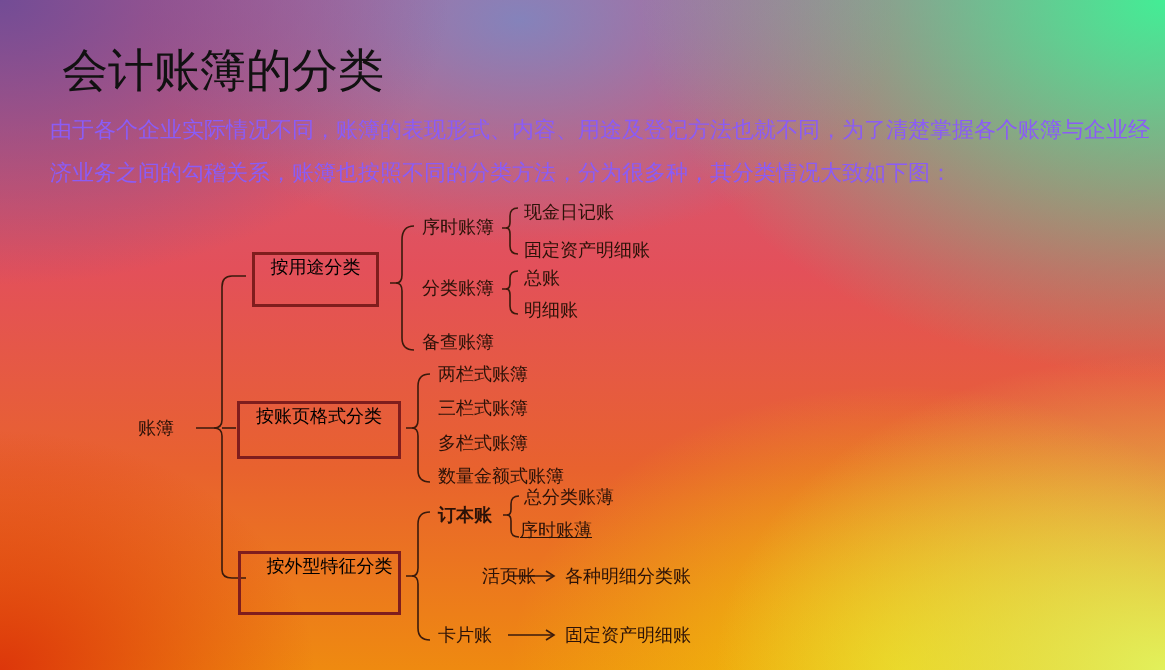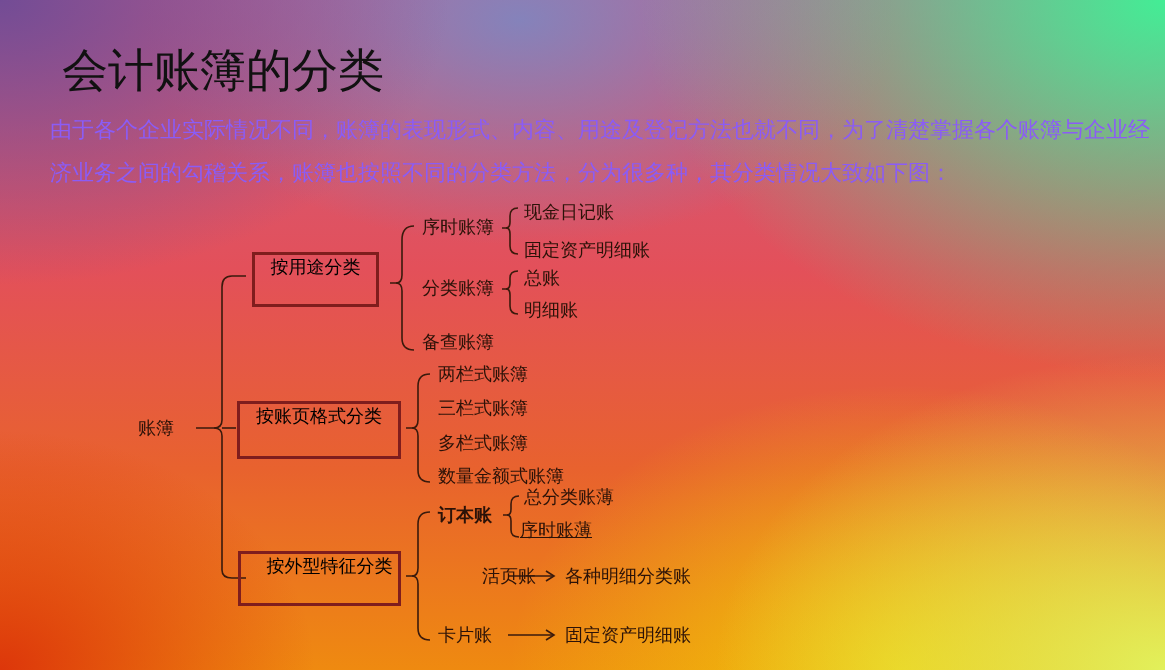--- a/index.html
+++ b/index.html
@@ -91,21 +91,21 @@
 </svg>
 
 <div class="lbl" style="left:138px; top:417px;">账簿</div>
 
 <div class="box" style="left:252px; top:252px; width:127px; height:55px;">
   <span>按用途分类</span>
 </div>
 <div class="box" style="left:237px; top:401px; width:164px; height:58px;">
   <span>按账页格式分类</span>
 </div>
-<div class="box" style="left:238px; top:551px; width:163px; height:55px;padding-left:20px;">
+<div class="box" style="left:238px; top:551px; width:163px; height:64px;padding-left:20px;">
   <span>按外型特征分类</span>
 </div>
 
 <div class="lbl" style="left:422px; top:216px;">序时账簿</div>
 <div class="lbl" style="left:524px; top:201px;">现金日记账</div>
 <div class="lbl" style="left:524px; top:239px;">固定资产明细账</div>
 <div class="lbl" style="left:422px; top:277px;">分类账簿</div>
 <div class="lbl" style="left:524px; top:267px;">总账</div>
 <div class="lbl" style="left:524px; top:299px;">明细账</div>
 <div class="lbl" style="left:422px; top:331px;">备查账簿</div>

